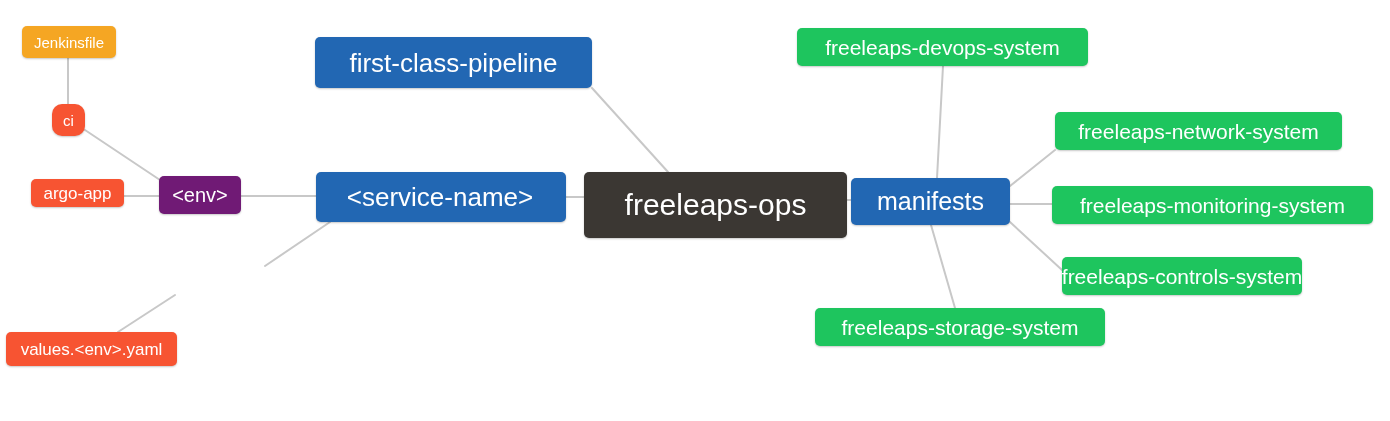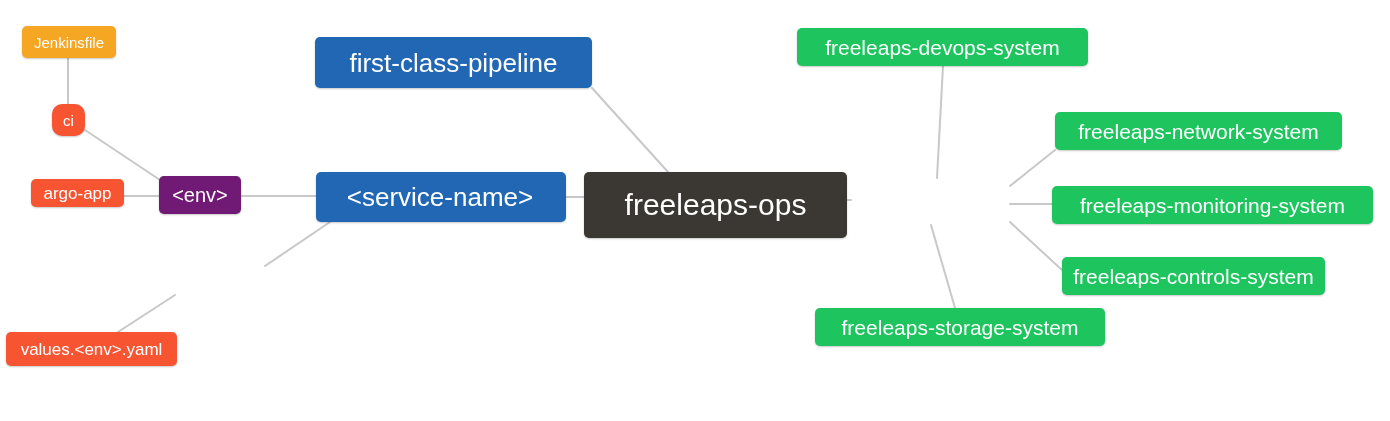--- a/index.html
+++ b/index.html
@@ -58,21 +58,21 @@
   .n-manifests       { left: 851px;  top: 178px; width: 159px; height: 47px;  font-size: 25px; }
   .n-env             { left: 159px;  top: 176px; width: 82px;  height: 38px;  font-size: 20px; }
   .n-helm            { left: 150px;  top: 258px; width: 115px; height: 37px;  font-size: 21px; }
   .n-jenkinsfile     { left: 22px;   top: 26px;  width: 94px;  height: 32px;  font-size: 15px; }
   .n-ci              { left: 52px;   top: 104px; width: 33px;  height: 32px;  font-size: 15px; border-radius: 10px; }
   .n-argoapp         { left: 31px;   top: 179px; width: 93px;  height: 28px;  font-size: 17px; }
   .n-values          { left: 6px;    top: 332px; width: 171px; height: 34px;  font-size: 17px; }
   .n-devops          { left: 797px;  top: 28px;  width: 291px; height: 38px;  font-size: 21px; }
   .n-network         { left: 1055px; top: 112px; width: 287px; height: 38px;  font-size: 21px; }
   .n-monitoring      { left: 1052px; top: 186px; width: 321px; height: 38px;  font-size: 21px; }
-  .n-controls        { left: 1062px; top: 257px; width: 263px; height: 38px;  font-size: 21px; }
+  .n-controls        { left: 1062px; top: 257px; width: 240px; height: 38px;  font-size: 21px; }
   .n-storage         { left: 815px;  top: 308px; width: 290px; height: 38px;  font-size: 21px; }
 </style>
 </head>
 <body>
 
 <div id="mindmap">
 
   <svg id="edge-layer" width="1390" height="421" viewBox="0 0 1390 421" xmlns="http://www.w3.org/2000/svg">
     <g fill="none" stroke="#c8c8c8" stroke-width="2" stroke-linecap="round">
 
@@ -111,20 +111,23 @@
   </div>
 
   <div class="node c-blue n-service">
     <span class="node-label">&lt;service-name&gt;</span>
   </div>
 
   <div class="node c-blue n-pipeline">
     <span class="node-label">first-class-pipeline</span>
   </div>
 
+  <div class="node c-blue n-manifests">
+    <span class="node-label">manifests</span>
+  </div>
 
   <div class="node c-green n-env">
     <span class="node-label">&lt;env&gt;</span>
   </div>
 
 
   <div class="node c-orange n-jenkinsfile">
     <span class="node-label">Jenkinsfile</span>
   </div>
 

